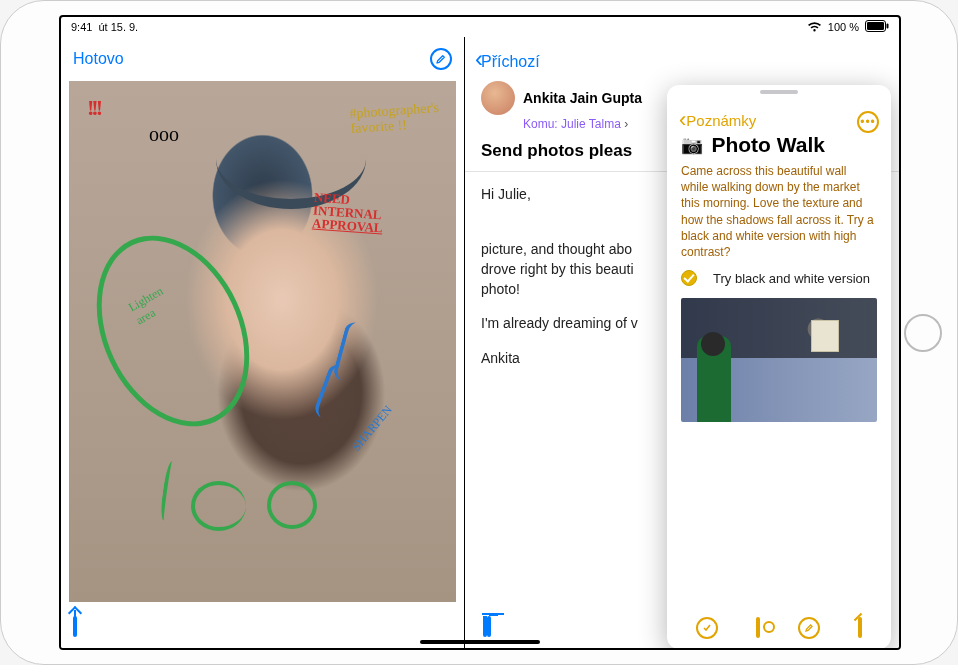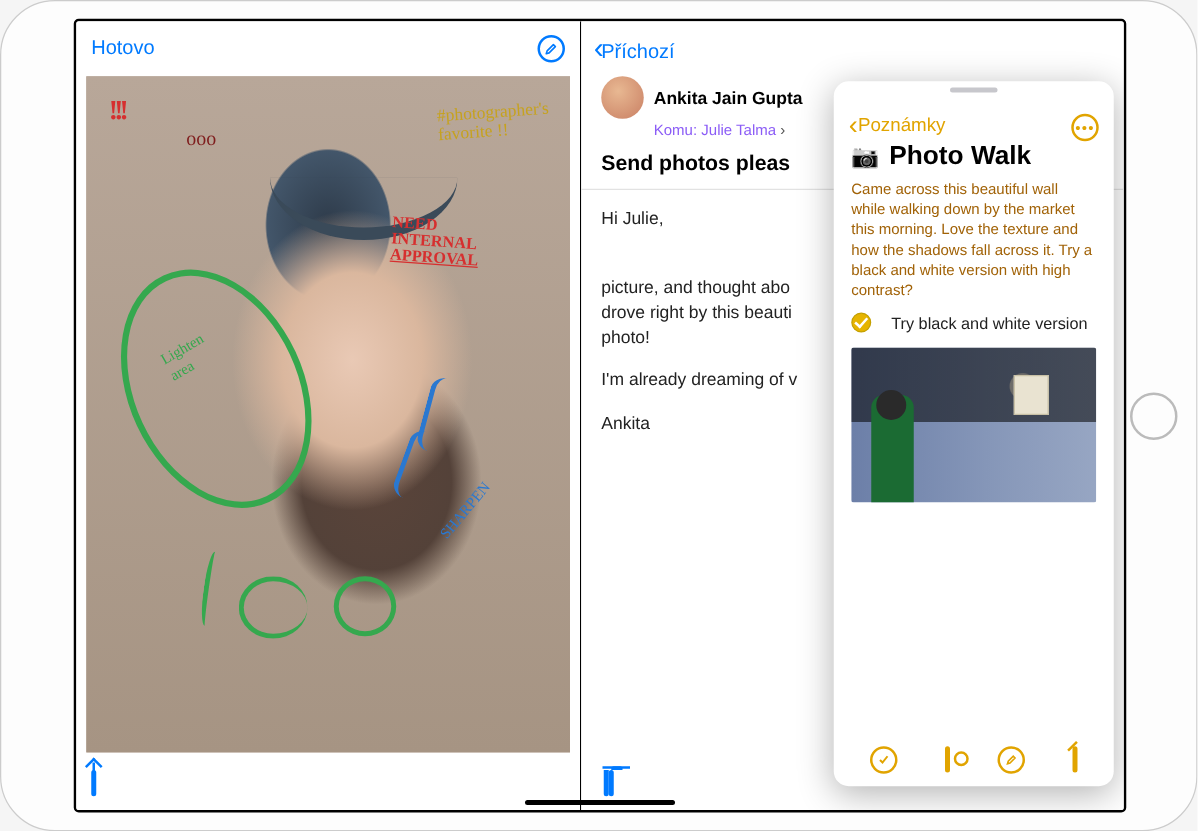--- a/index.html
+++ b/index.html
@@ -185,38 +185,59 @@
   a, button { text-decoration:none; background:none; border:none; cursor:pointer; font:inherit; }
 </style>
 </head>
 <body>
 
 <div class="frame">
   <div class="home-btn"></div>
 
   <div class="screen">
 
+    <div class="status-bar">
+      <div class="status-left">
+        <span>9:41</span>
+        <span>út 15. 9.</span>
+      </div>
+      <div class="status-right">
+        <span>
+          <svg width="15" height="11" viewBox="0 0 15 11">
+              <path d="M7.5 10.5a1.2 1.2 0 1 0 0-2.4 1.2 1.2 0 0 0 0 2.4zM3.5 6.3a6 6 0 0 1 8 0l-1.2 1.2a4.3 4.3 0 0 0-5.6 0L3.5 6.3zM1 3.8a9.6 9.6 0 0 1 13 0l-1.2 1.2a7.9 7.9 0 0 0-10.6 0L1 3.8z" fill="#000"></path>
+            </svg>
+        </span>
+        <span class="battery-pct">100 %</span>
+        <span>
+          <svg width="24" height="12" viewBox="0 0 24 12">
+              <rect x="0.5" y="0.5" width="20" height="11" rx="2.5" fill="none" stroke="#000"></rect>
+              <rect x="2" y="2" width="17" height="8" rx="1.3" fill="#000"></rect>
+              <rect x="21.5" y="3.5" width="2" height="5" rx="1" fill="#000"></rect>
+            </svg>
+        </span>
+      </div>
+    </div>
 
     <div class="workspace">
 
       <div class="left-app">
         <div class="left-toolbar">
           <a class="link-blue">Hotovo</a>
           <button class="icon-circle-pen">
             <svg width="12" height="12" viewBox="0 0 12 12">
                 <path d="M2 10l.7-2.3 5-5 1.6 1.6-5 5L2 10z" fill="none" stroke="#007aff" stroke-width="1.3" stroke-linejoin="round"></path>
               </svg>
           </button>
         </div>
 
         <div class="markup-area">
           <div class="portrait"></div>
 
           <div class="annot ann-red-excl">!!!</div>
-          <div class="annot ann-green-circles" style="color:#7f1d1d; font-size:16px;">ooo</div>
+          <div class="annot ann-green-circles" style="color:#000000; font-size:20px;">ooo</div>
 
           <div class="annot ann-yellow-favorite">
             <div>#photographer's</div>
             <div>favorite !!</div>
           </div>
 
           <div class="annot ann-red-internal">
             <div>NEED</div>
             <div>INTERNAL</div>
             <div>APPROVAL</div>

